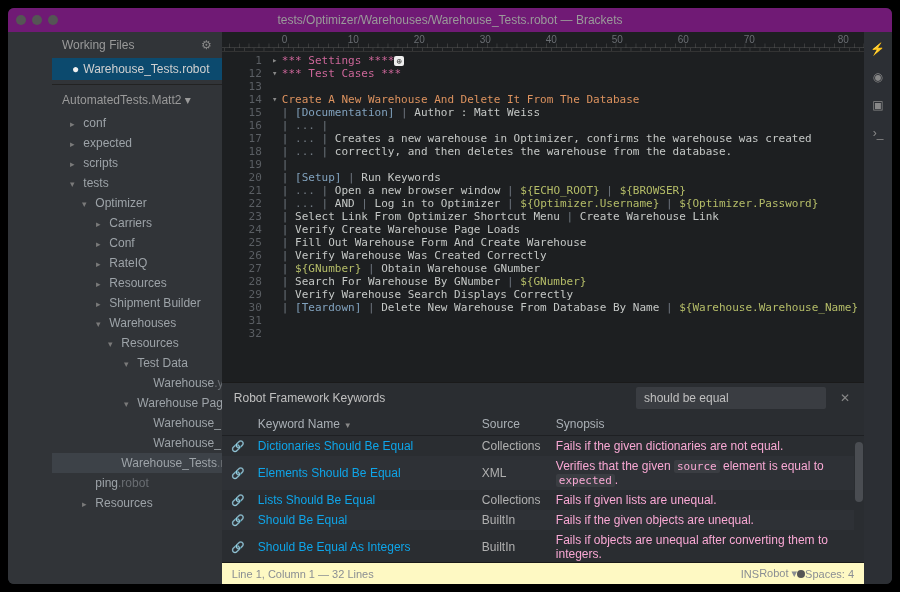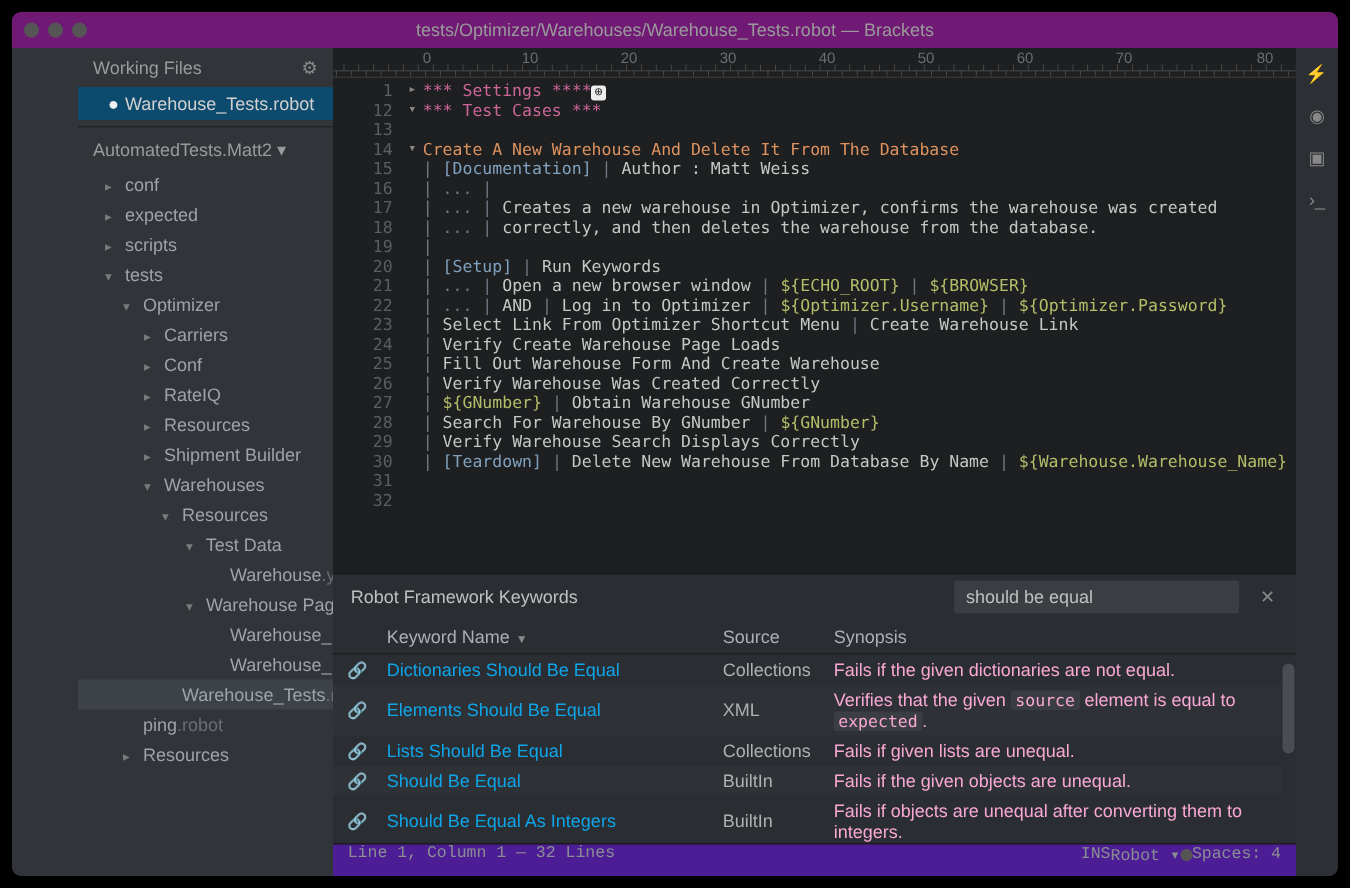--- a/index.html
+++ b/index.html
@@ -64,21 +64,21 @@
 .col-syn { flex: 1; }
 .sort-ind { font-size: 8px; margin-left: 4px; color: #888; }
 .bp-row { display: flex; padding: 3px 10px; align-items: center; }
 .bp-row:nth-child(even) { background: #2e3136; }
 .bp-row .kwname { color: #0ea5e9; cursor: pointer; }
 .bp-row .syn { color: #f9a8d4; }
 .link-icon { color: #7a7e83; font-size: 11px; }
 .code-span { font-family: Menlo, monospace; background: #3a3d42; padding: 0 3px; border-radius: 2px; font-size: 11px; }
 .scrollbar-v { position: absolute; right: 0; top: 28px; bottom: 0; width: 10px; background: #2a2d31; }
 .scrollbar-v .thumb { background: #4a4d52; width: 8px; margin: 1px; height: 60px; border-radius: 4px; }
-.statusbar { height: 22px; background: #4c1d95; border-top: 1px solid #1a1a1a; display: flex; align-items: flex-start; justify-content: space-between; padding: 0 10px; color: #8a8e93; font-size: 11px; font-family: Liberation Mono, monospace; }
+.statusbar { height: 22px; background: #fef9c3; border-top: 1px solid #1a1a1a; display: flex; align-items: center; justify-content: space-between; padding: 0 10px; color: #8a8e93; font-size: 11px; }
 .statusbar .right-group { display: flex; align-items: center; }
 .st-dot { width: 8px; height: 8px; border-radius: 50%; background: #555; display: inline-block; }
 </style>
 </head>
 <body>
 
 <div class="window">
   <div class="titlebar">
     <div class="traffic">
       <span></span>

